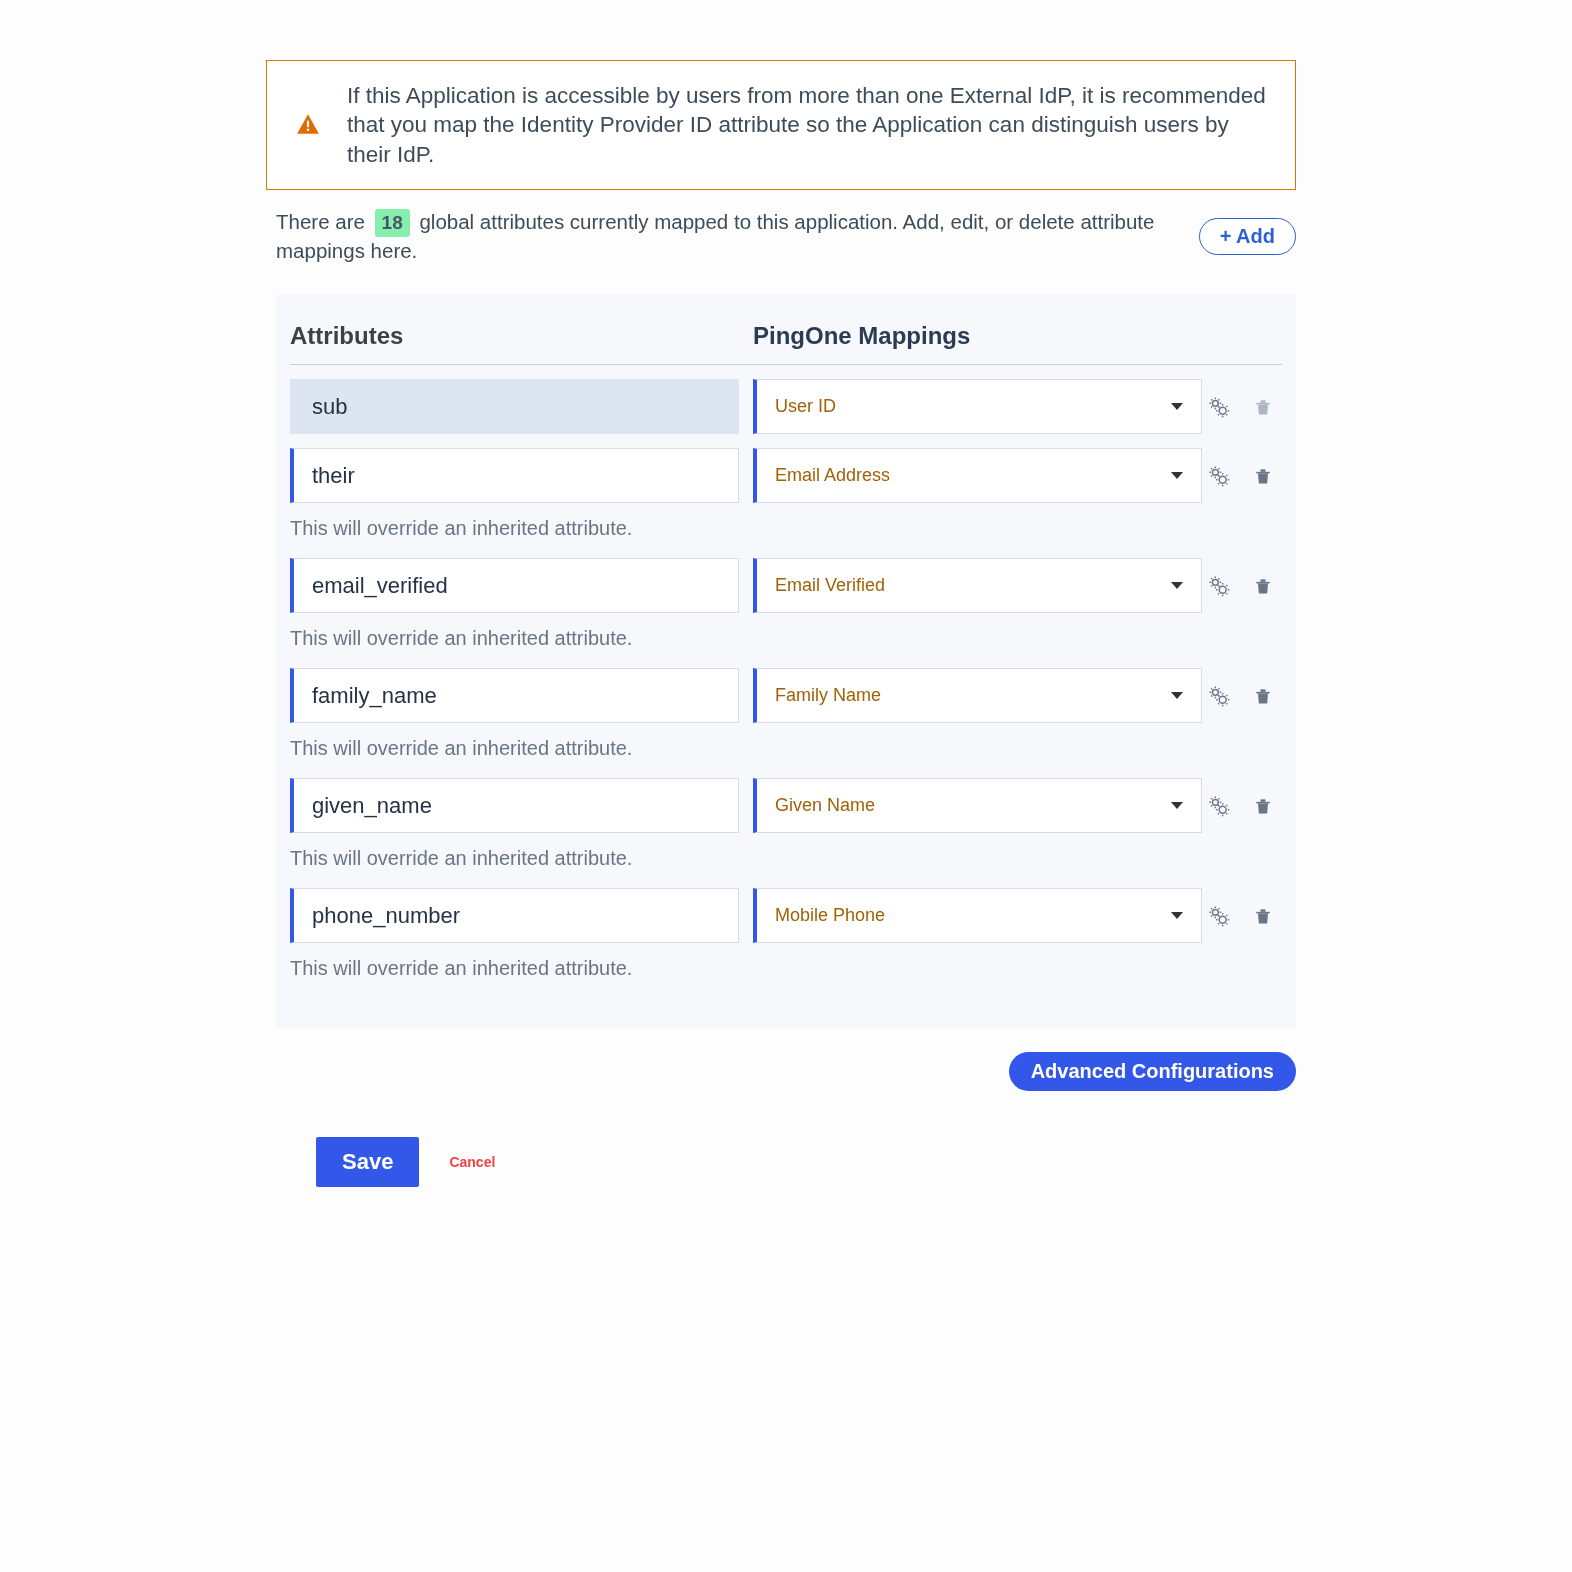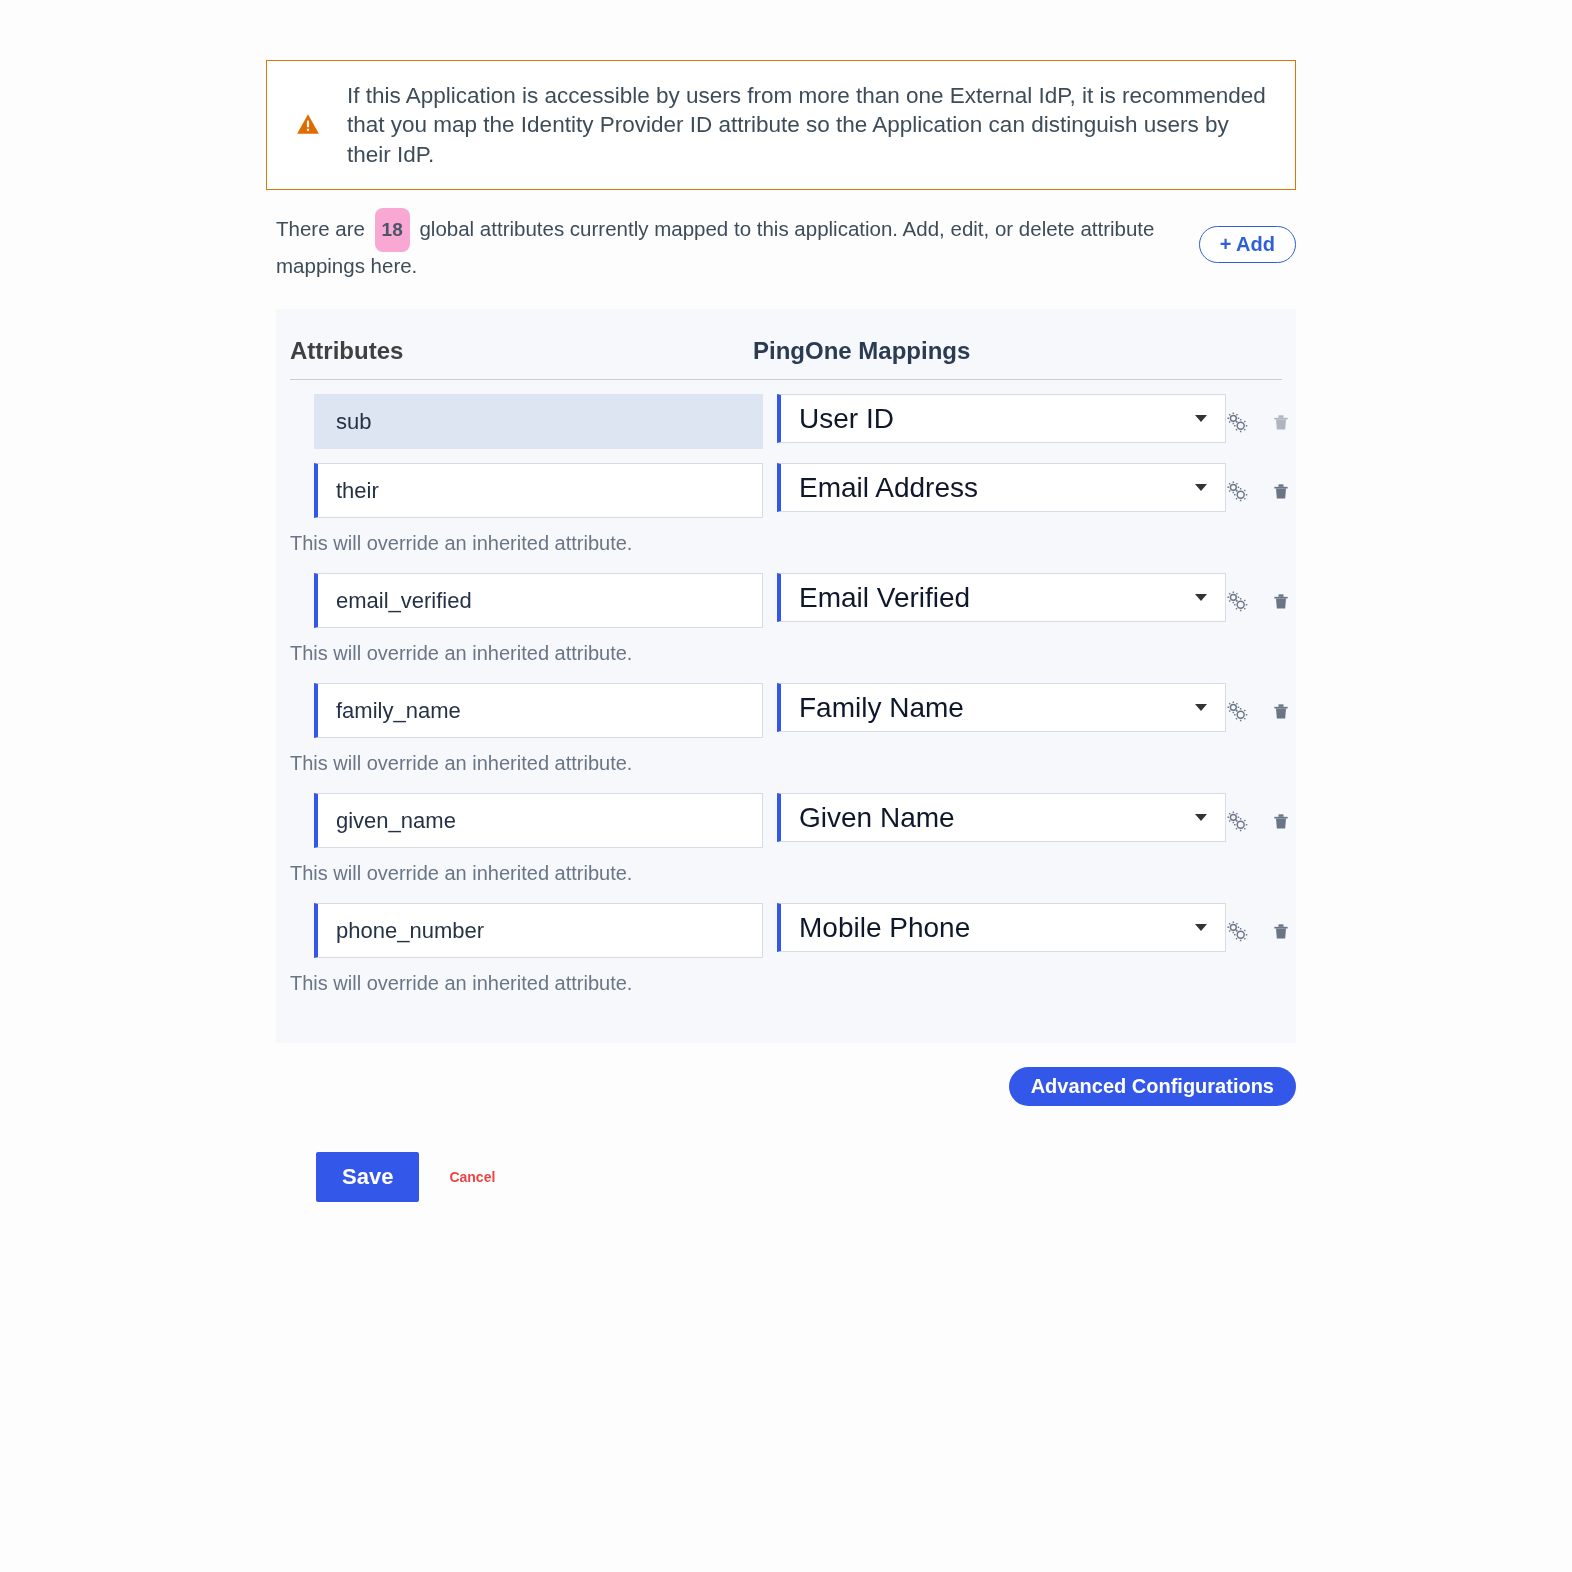--- a/index.html
+++ b/index.html
@@ -41,25 +41,25 @@
     margin: 0 30px 28px 30px;
     gap: 20px;
   }
   .info-text {
     font-size: 20.5px;
     color: #3e4c59;
     line-height: 1.4;
   }
   .badge {
     display: inline-block;
-    background: #f9a8d4;
+    background: #86efac;
     color: #4a5568;
     font-weight: 600;
-    border-radius: 8px;
-    padding: 9px 7px;
+    border-radius: 3px;
+    padding: 1px 7px;
     margin: 0 4px;
     font-size: 19px;
   }
   .add-btn {
     flex: 0 0 auto;
     border: 1.5px solid #2f5fd6;
     color: #2f5fd6;
     background: #fff;
     border-radius: 22px;
     padding: 6px 20px;
@@ -85,22 +85,22 @@
     color: #404040;
   }
   .headers .col-map {
     flex: 1;
     font-size: 24px;
     font-weight: 600;
     color: #2a3b52;
   }
   .row {
     display: flex;
+    align-items: center;
     margin-bottom: 0;
-    margin-left: 24px;
   }
   .row-inputs {
     padding: 0;
   }
   .attr-input {
     flex: 0 0 449px;
     height: 55px;
     background: #fff;
     border: 1px solid #d7dbe3;
     border-left: 4px solid #3357e8;
@@ -112,30 +112,30 @@
     font-weight: 500;
     margin-right: 14px;
   }
   .attr-input.locked {
     background: #dde4f2;
     border-color: #dde4f2;
     border-left: 4px solid #dde4f2;
   }
   .map-select {
     flex: 0 0 449px;
-    height: 49px;
+    height: 55px;
     background: #fff;
     border: 1px solid #d7dbe3;
     border-left: 4px solid #3357e8;
     display: flex;
     align-items: center;
     justify-content: space-between;
     padding: 0 18px;
-    font-size: 28px;
-    color: #0f172a;
+    font-size: 18px;
+    color: #a16207;
     font-weight: 500;
     cursor: pointer;
   }
   .map-select .caret {
     width: 0; height: 0;
     border-left: 6px solid transparent;
     border-right: 6px solid transparent;
     border-top: 7px solid #333;
   }
   .row-actions {

